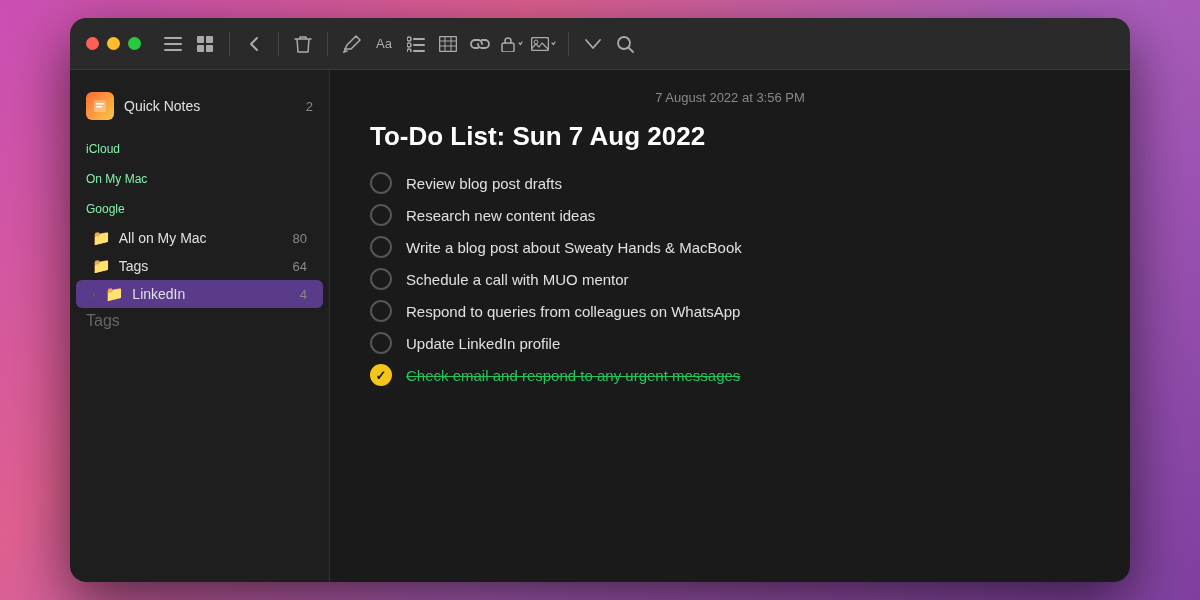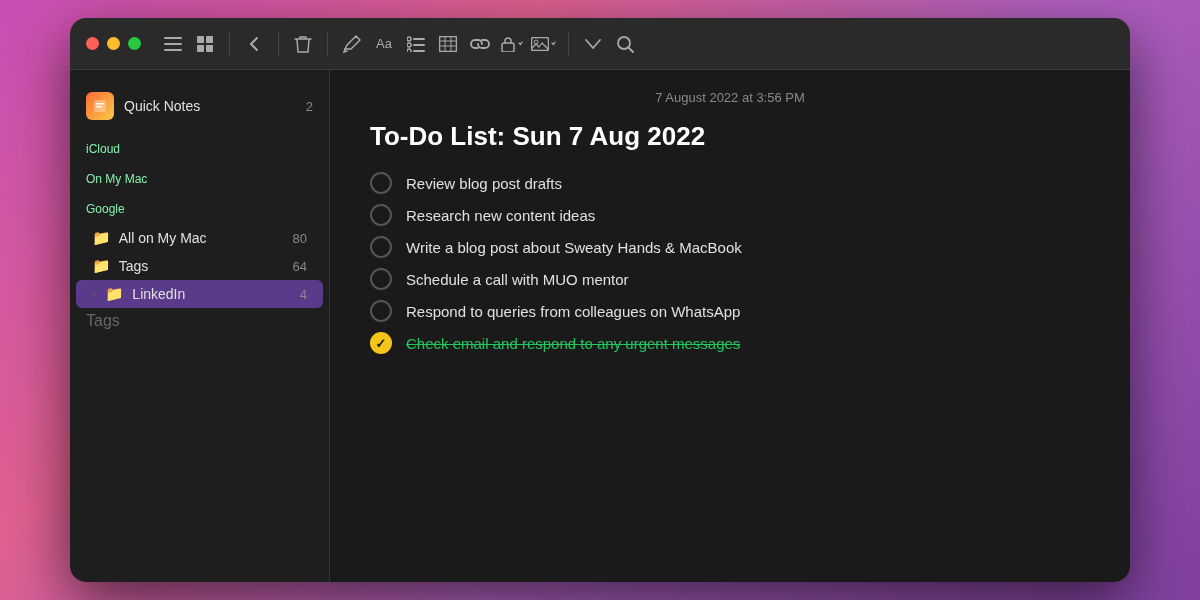--- a/index.html
+++ b/index.html
@@ -406,19 +406,23 @@
           </li>
           <li class="todo-item">
             <div class="todo-circle"></div>
             <span class="todo-text">Schedule a call with MUO mentor</span>
           </li>
           <li class="todo-item">
             <div class="todo-circle"></div>
             <span class="todo-text">Respond to queries from colleagues on WhatsApp</span>
           </li>
           <li class="todo-item">
+            <div class="todo-circle"></div>
+            <span class="todo-text">Update LinkedIn profile</span>
+          </li>
+          <li class="todo-item">
             <div class="todo-circle checked">✓</div>
             <span class="todo-text done">Check email and respond to any urgent messages</span>
           </li>
         </ul>
     </div>
   </div>
 </div>
 
 </body></html>

